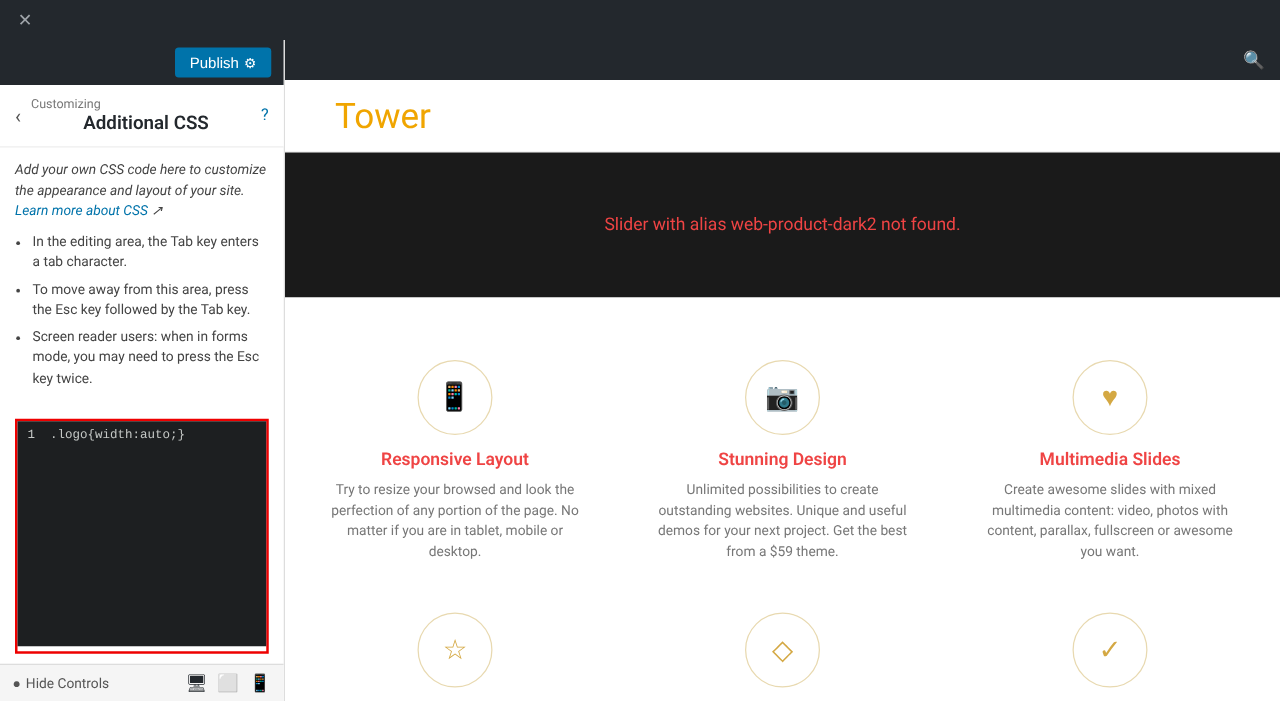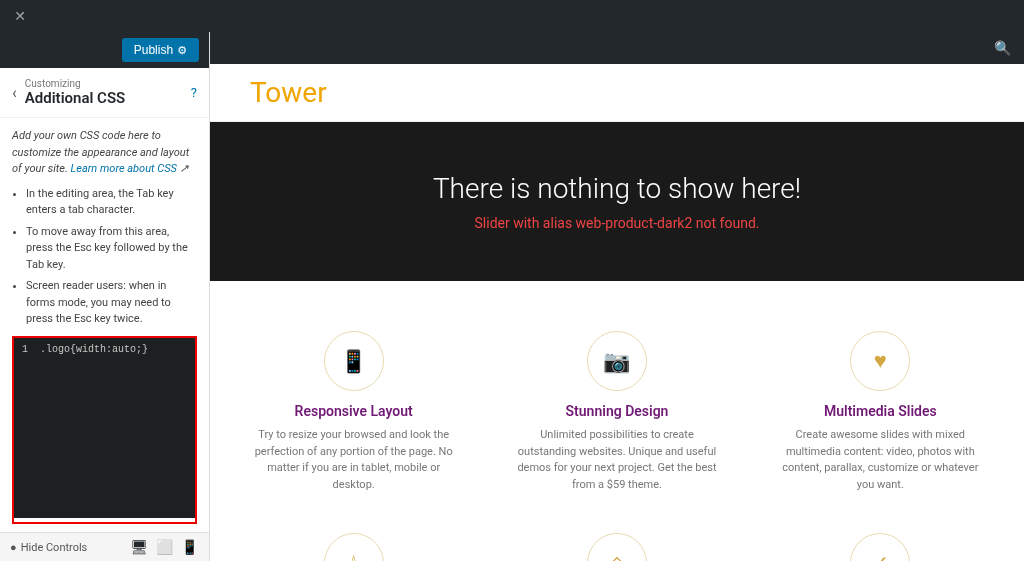--- a/index.html
+++ b/index.html
@@ -16,21 +16,21 @@
       flex-shrink: 0;
     }
     .admin-bar-left { display: flex; align-items: center; gap: 8px; }
     .admin-bar-close { color: #a0a5aa; font-size: 14px; cursor: pointer; display: flex; align-items: center; justify-content: center; width: 24px; height: 24px; }
 
     
     .main-layout { display: flex; flex: 1; overflow: hidden; }
 
     
     .customizer-sidebar {
-      width: 210px;
+      width: 228px;
       background: #fff;
       display: flex;
       flex-direction: column;
       overflow: hidden;
       flex-shrink: 0;
       border-right: 1px solid #ddd;
     }
 
     .customizer-header {
       background: #fff;
@@ -44,21 +44,21 @@
       margin-bottom: 2px;
     }
     .customizer-back {
       color: #555;
       cursor: pointer;
       font-size: 16px;
       line-height: 1;
     }
     .customizer-title-group { flex: 1; padding-left: 8px; }
     .customizer-section-label { font-size: 10px; color: #777; }
-    .customizer-section-title { font-size: 15px; font-weight: 600; color: #23282d; }
+    .customizer-section-title { font-size: 15px; font-weight: 600; color: #23282d; text-align: center; }
     .customizer-help { color: #0073aa; font-size: 13px; cursor: pointer; }
 
     
     .publish-bar {
       display: flex;
       align-items: center;
       justify-content: flex-end;
       padding: 6px 10px;
       background: #23282d;
       gap: 6px;
@@ -199,21 +199,21 @@
       display: flex;
       align-items: center;
       justify-content: center;
       margin: 0 auto 12px;
       font-size: 22px;
       color: #d4a843;
     }
     .feature-title {
       font-size: 14px;
       font-weight: 600;
-      color: #701a75;
+      color: #ef4444;
       margin-bottom: 8px;
     }
     .feature-desc {
       font-size: 11px;
       color: #777;
       line-height: 1.5;
     }
   </style>
 </head>
 <body>
@@ -287,40 +287,39 @@
 
     <div class="website-preview">
 
       <div class="site-header">
         <div class="site-logo">
           <span style="color:#f0a500;">T</span><span>ower</span>
         </div>
       </div>
 
       <div class="hero-section">
-        <div class="hero-title">There is nothing to show here!</div>
         <div class="hero-subtitle">Slider with alias web-product-dark2 not found.</div>
       </div>
 
       <div class="features-section">
         <div class="features-grid" id="features-grid">
         <div class="feature-item">
       <div class="feature-icon">📱</div>
       <div class="feature-title">Responsive Layout</div>
       <div class="feature-desc">Try to resize your browsed and look the perfection of any portion of the page. No matter if you are in tablet, mobile or desktop.</div>
     </div>
             <div class="feature-item">
       <div class="feature-icon">📷</div>
       <div class="feature-title">Stunning Design</div>
       <div class="feature-desc">Unlimited possibilities to create outstanding websites. Unique and useful demos for your next project. Get the best from a $59 theme.</div>
     </div>
             <div class="feature-item">
       <div class="feature-icon">♥</div>
       <div class="feature-title">Multimedia Slides</div>
-      <div class="feature-desc">Create awesome slides with mixed multimedia content: video, photos with content, parallax, customize or whatever you want.</div>
+      <div class="feature-desc">Create awesome slides with mixed multimedia content: video, photos with content, parallax, fullscreen or awesome you want.</div>
     </div>
             <div class="feature-item">
       <div class="feature-icon">☆</div>
 
     </div>
             <div class="feature-item">
       <div class="feature-icon">◇</div>
 
     </div>
             <div class="feature-item">

